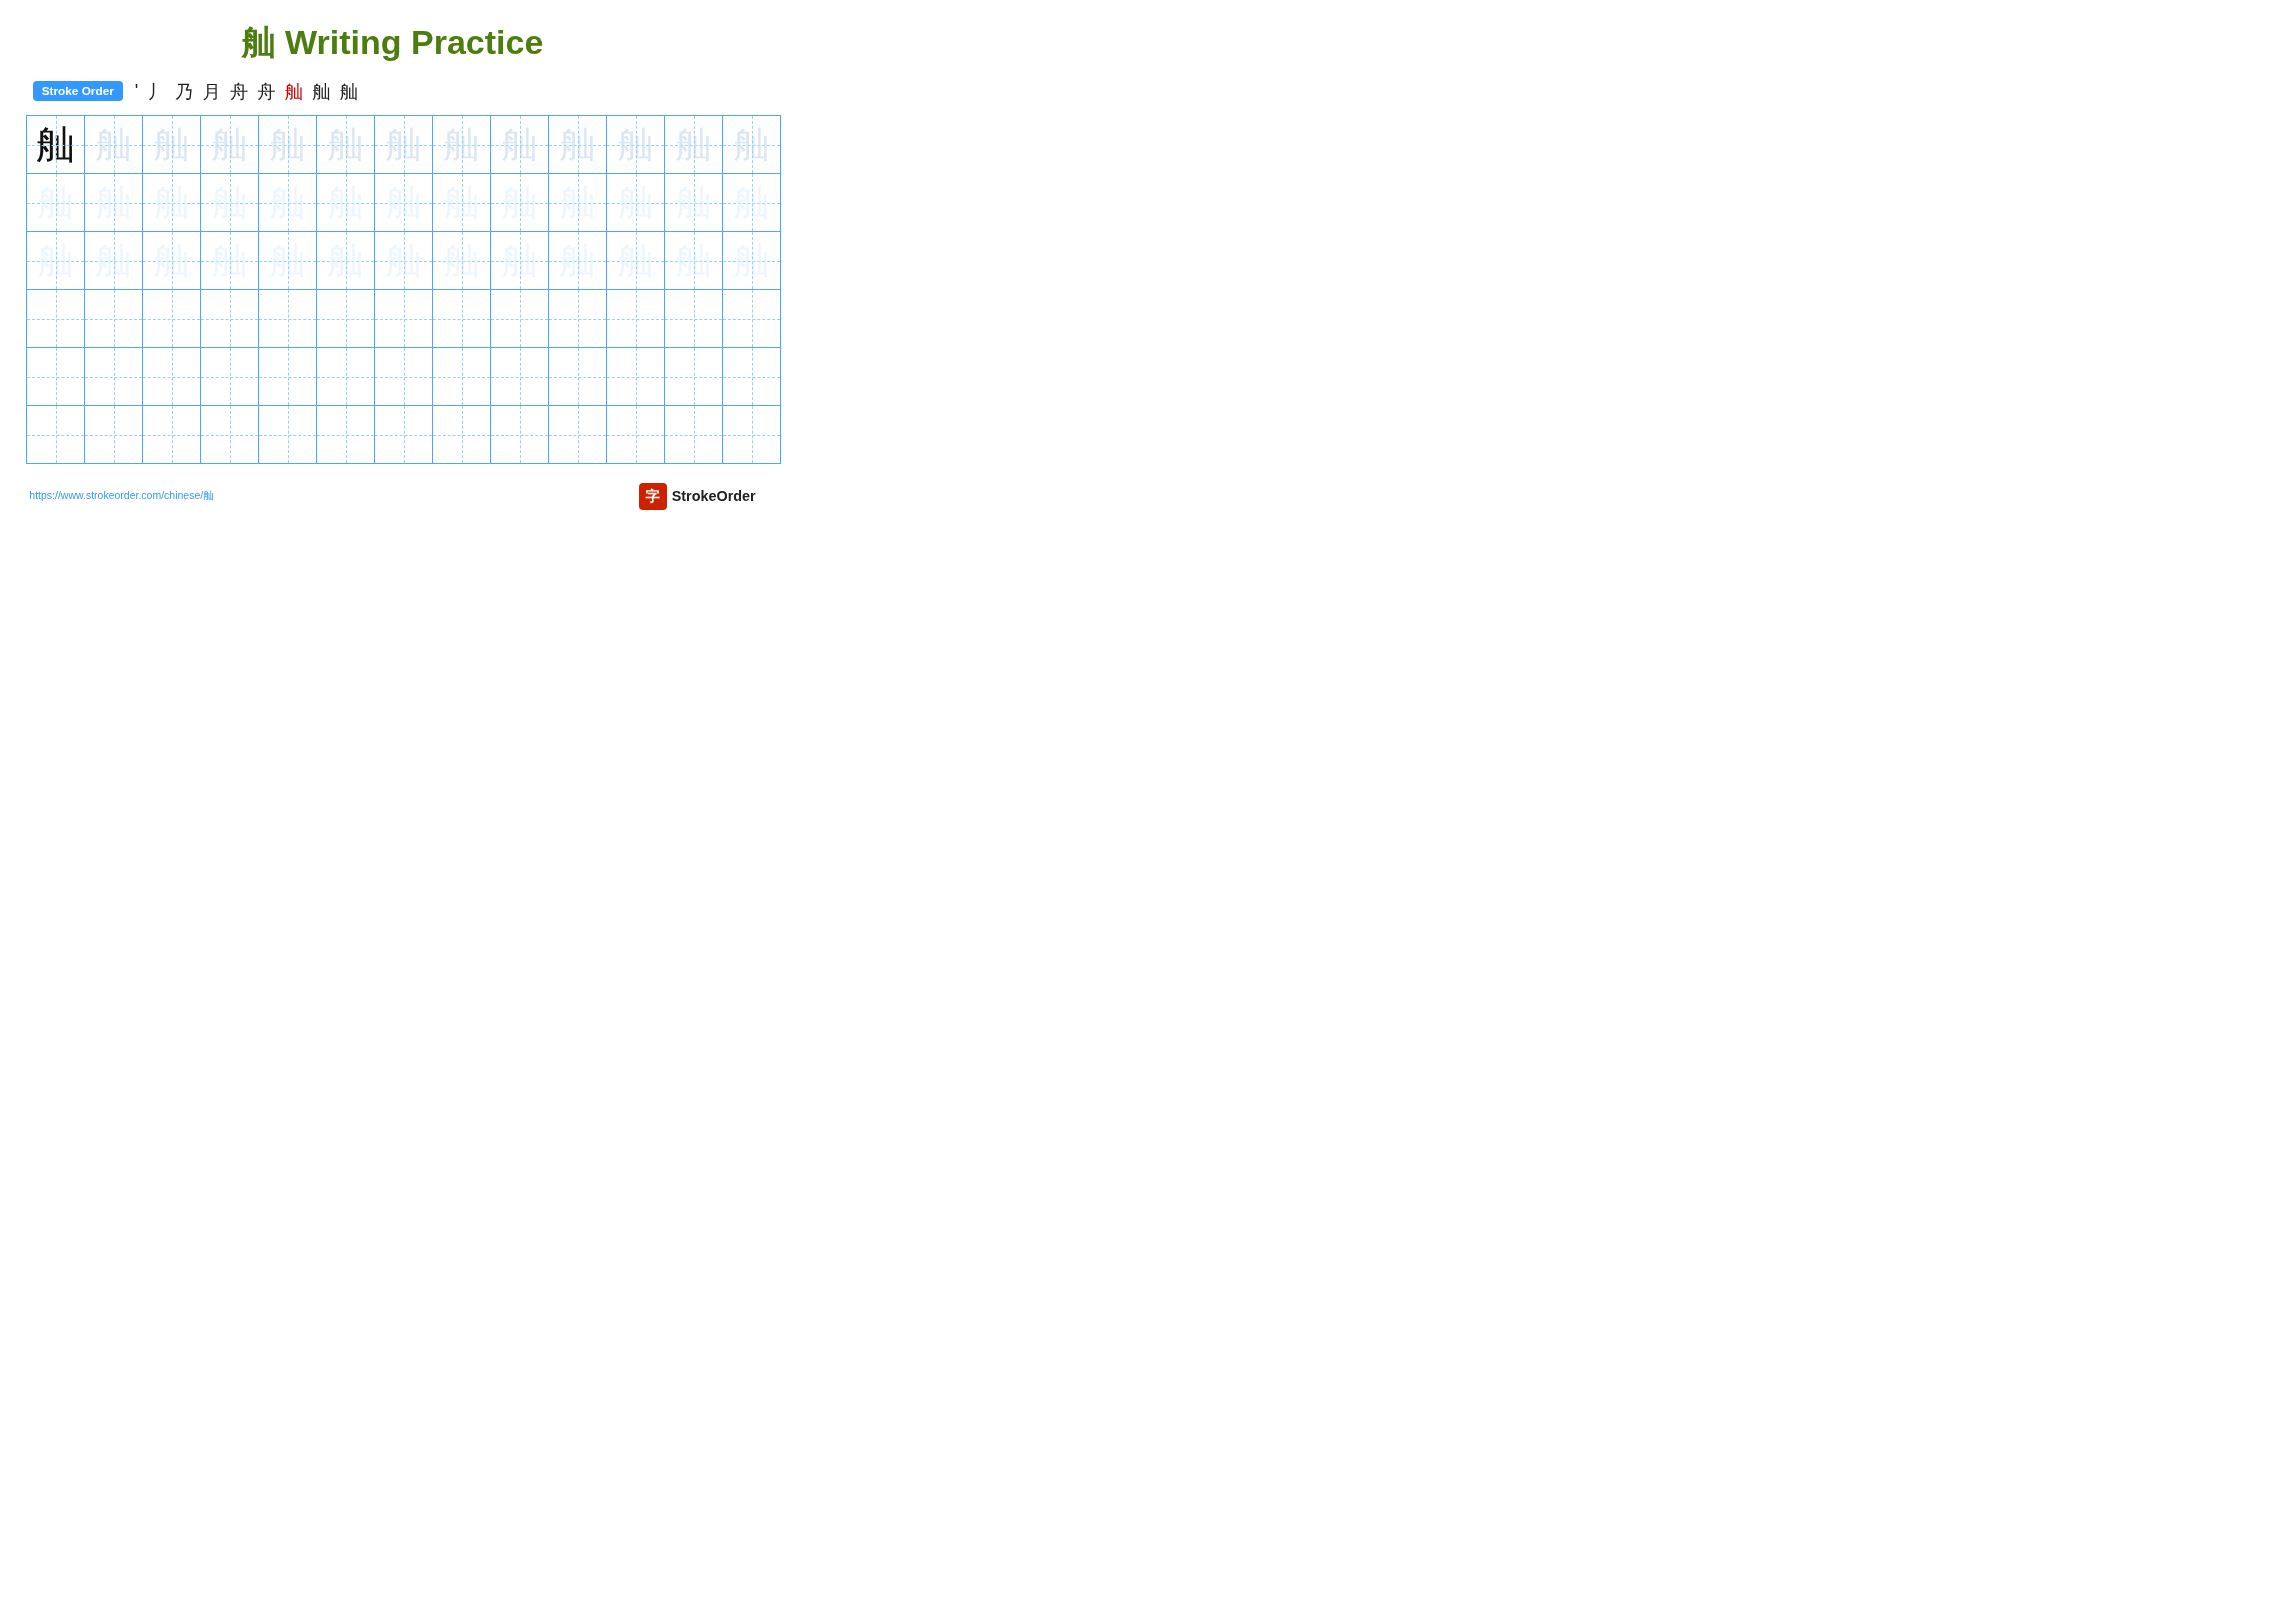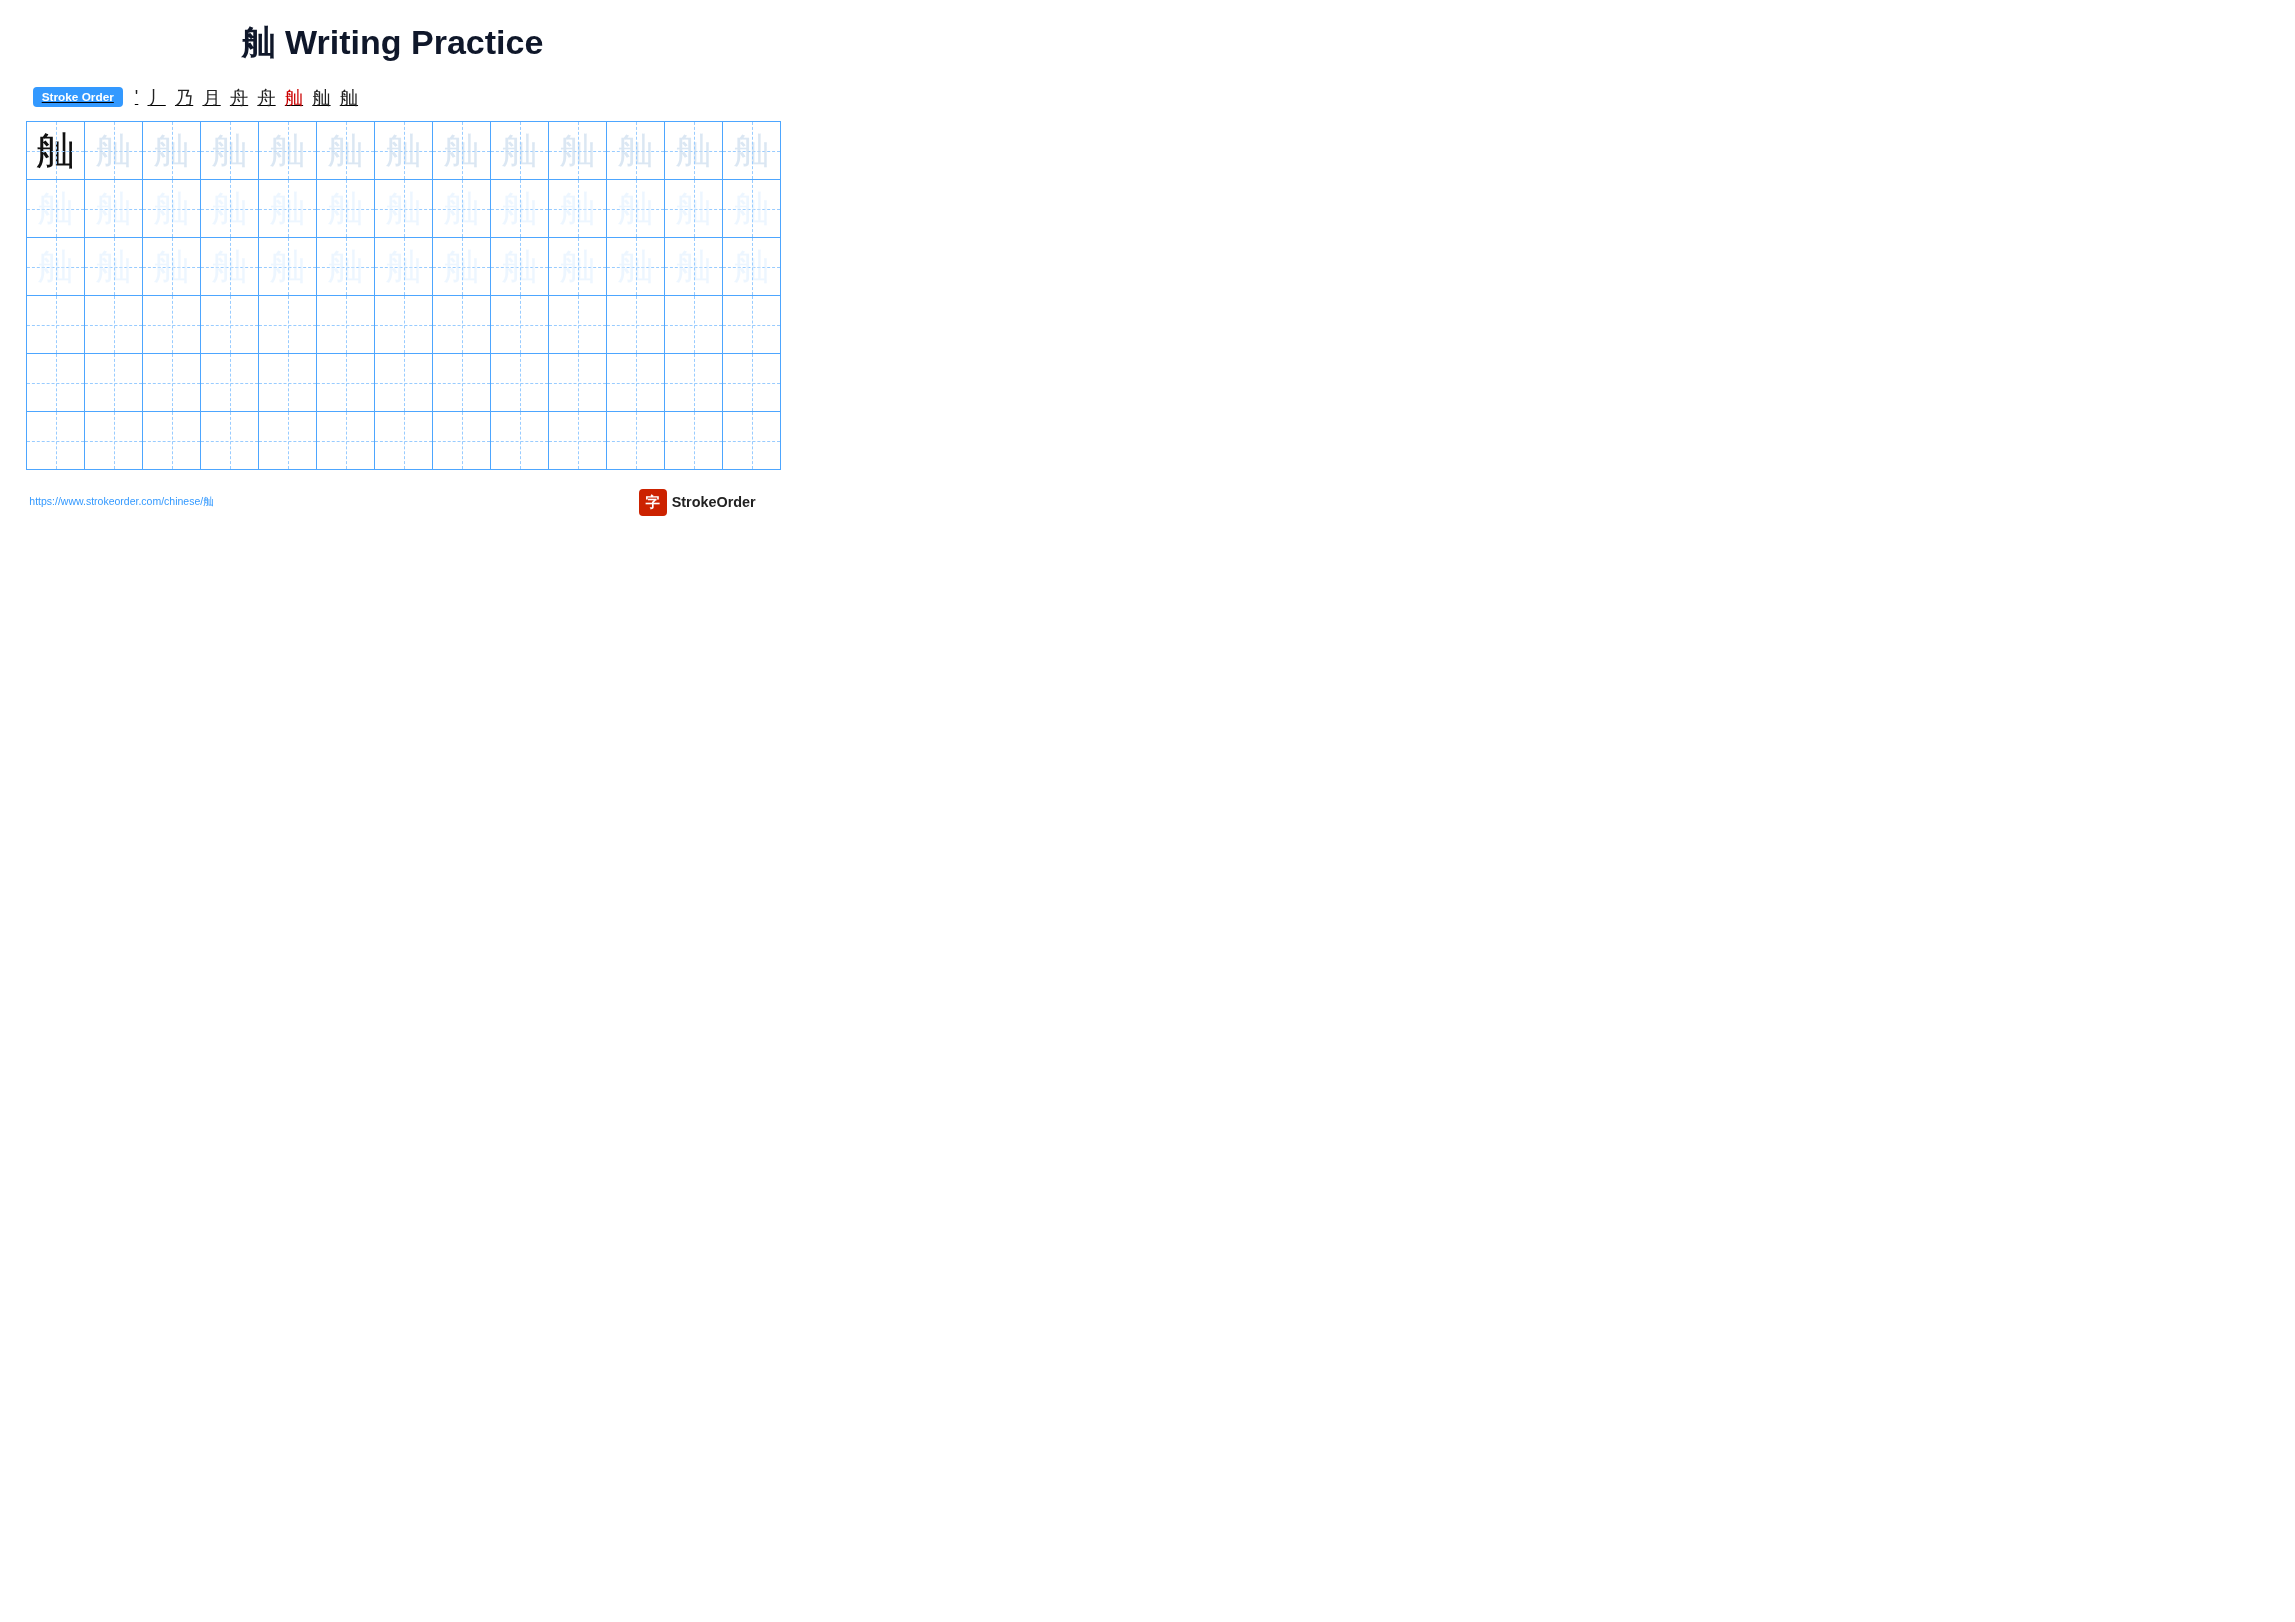--- a/index.html
+++ b/index.html
@@ -6,32 +6,31 @@
     body {
       background: #ffffff;
       font-family: Arial, sans-serif;
       width: 785px;
       min-height: 556px;
       padding: 19.6px 26px;
       position: relative;
     }
     .page-title {
       text-align: center;
-      color: #0f172a;
+      color: #4d7c0f;
       font-size: 34px;
       font-weight: bold;
-      margin-bottom: 19px;
+      margin-bottom: 13px;
     }
     .stroke-order-row {
       display: flex;
       align-items: center;
       gap: 11.8px;
       margin-bottom: 11.8px;
       padding-left: 6.5px;
-      text-decoration: underline;
     }
     .stroke-order-badge {
       background: #3399ff;
       color: white;
       font-size: 11.8px;
       font-weight: bold;
       padding: 3.3px 9.2px;
       border-radius: 3.9px;
       white-space: nowrap;
     }

